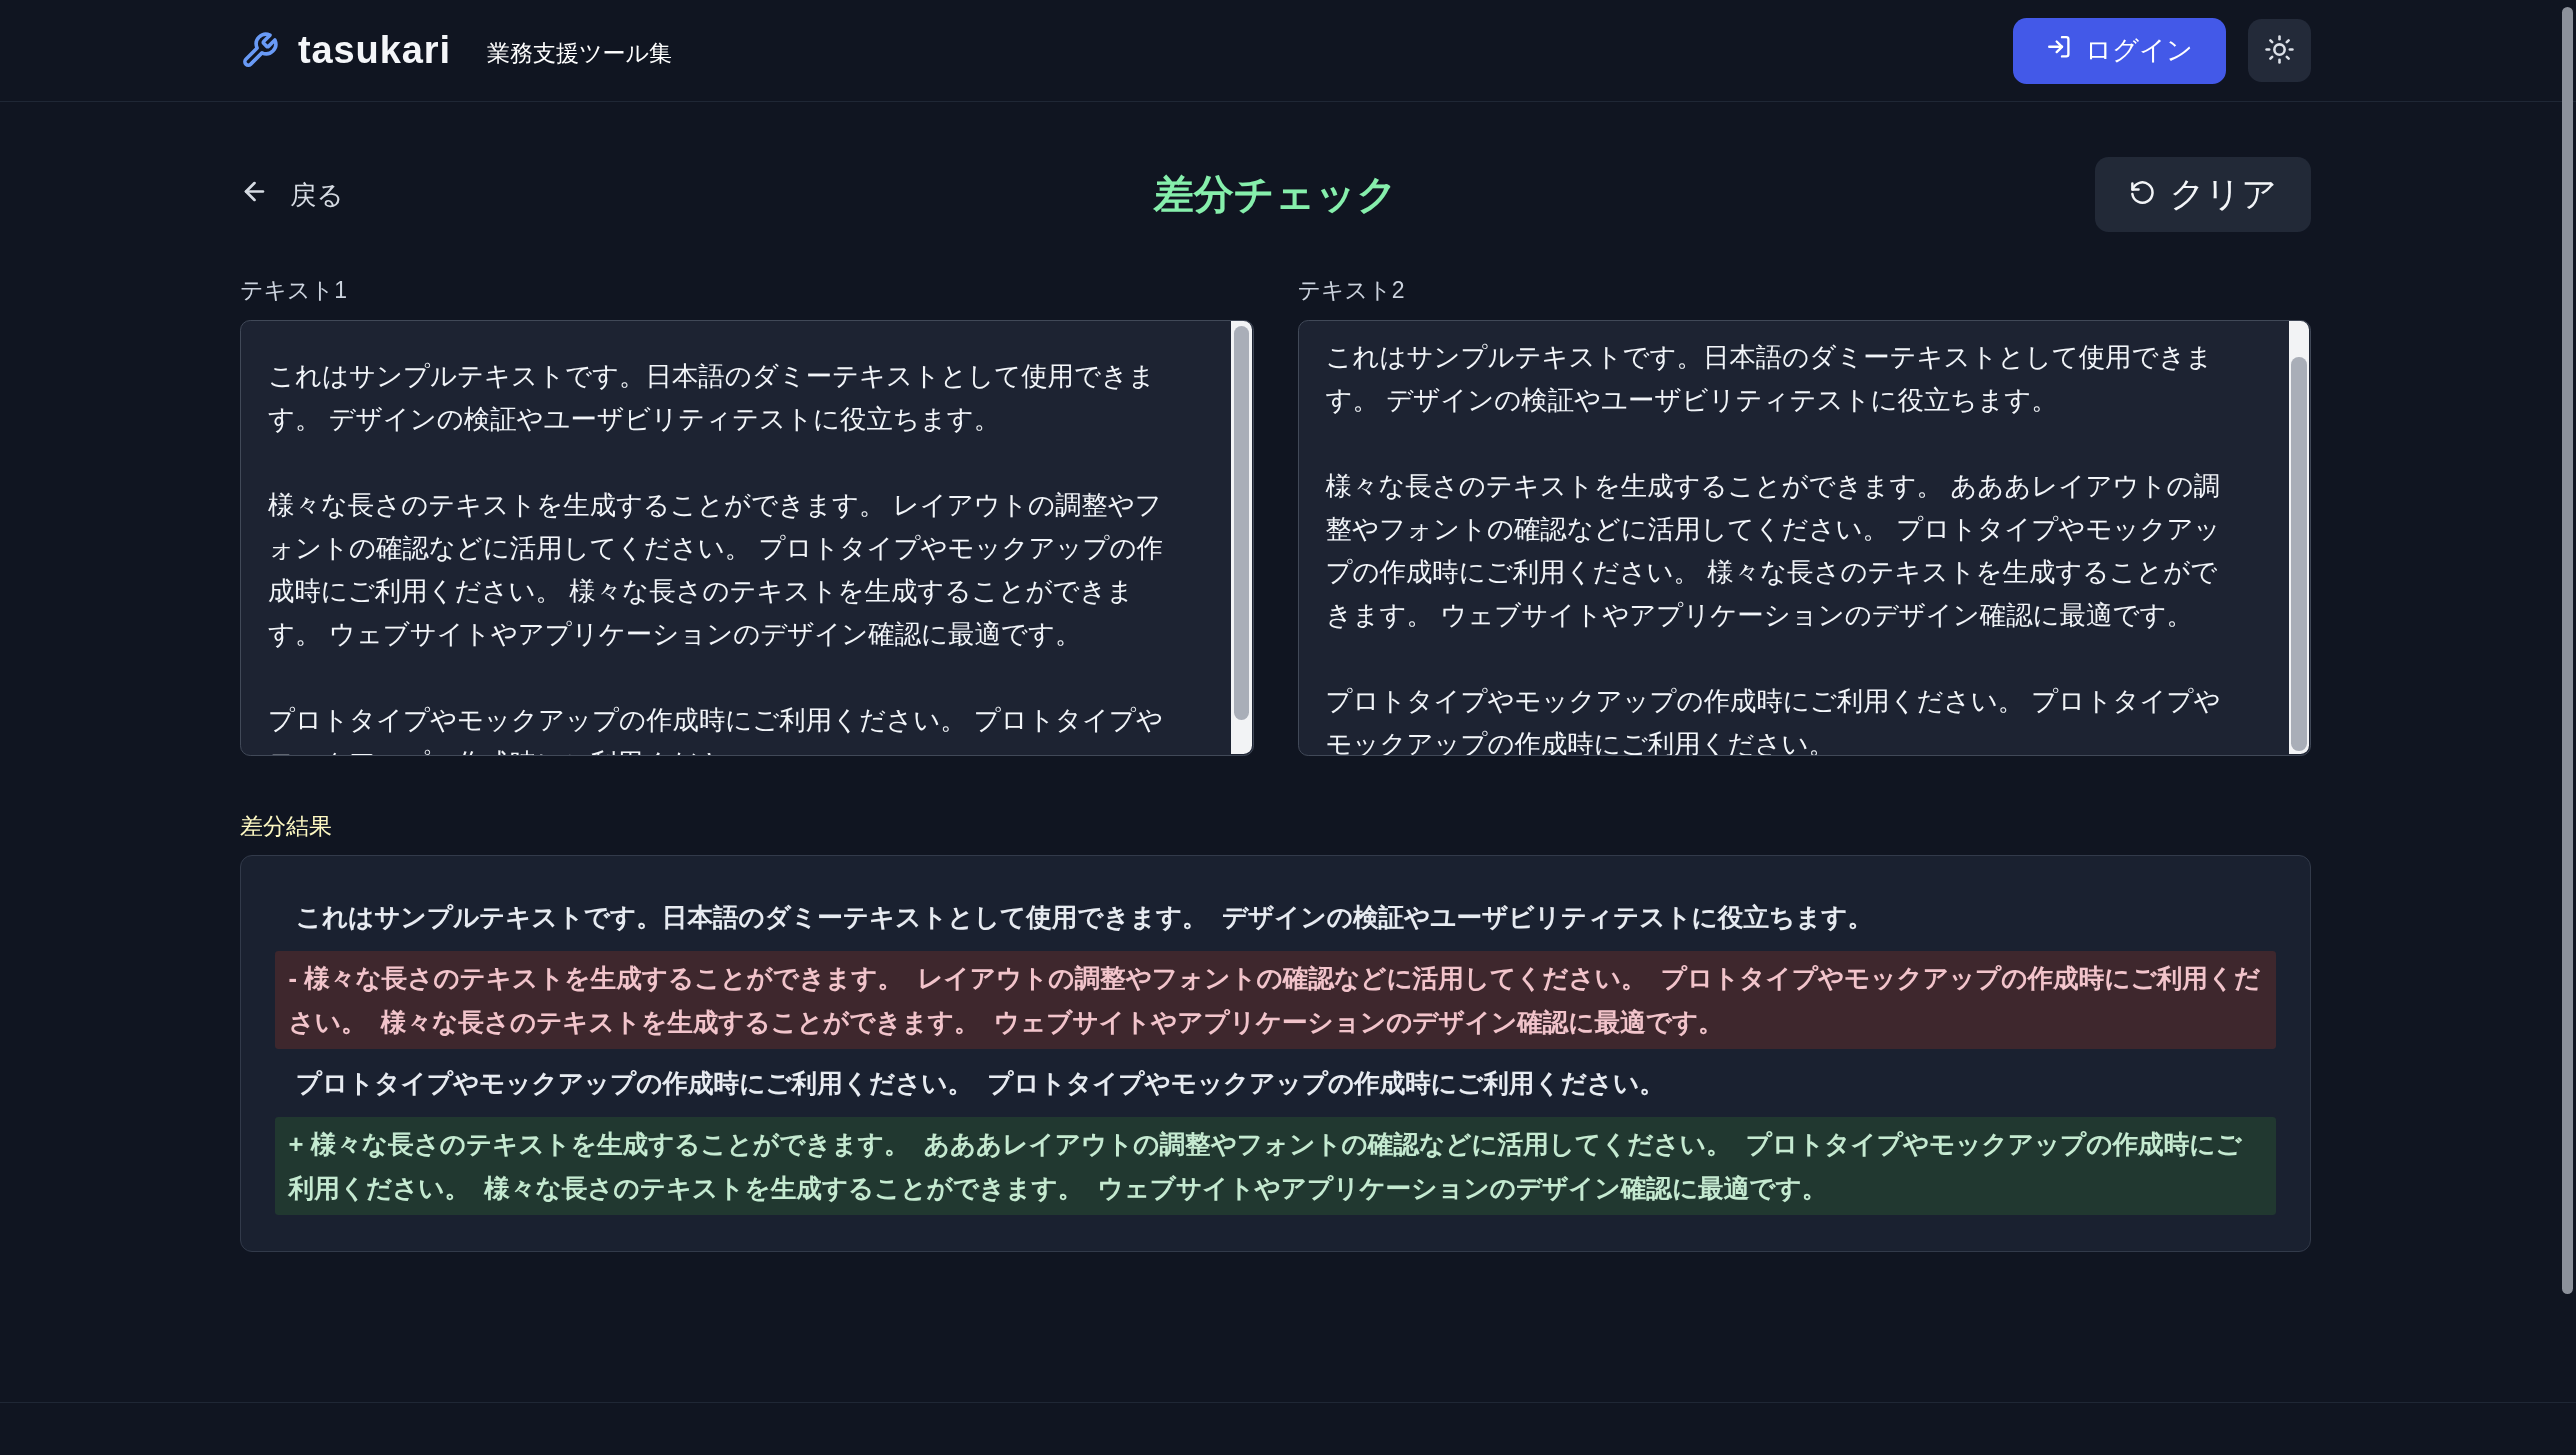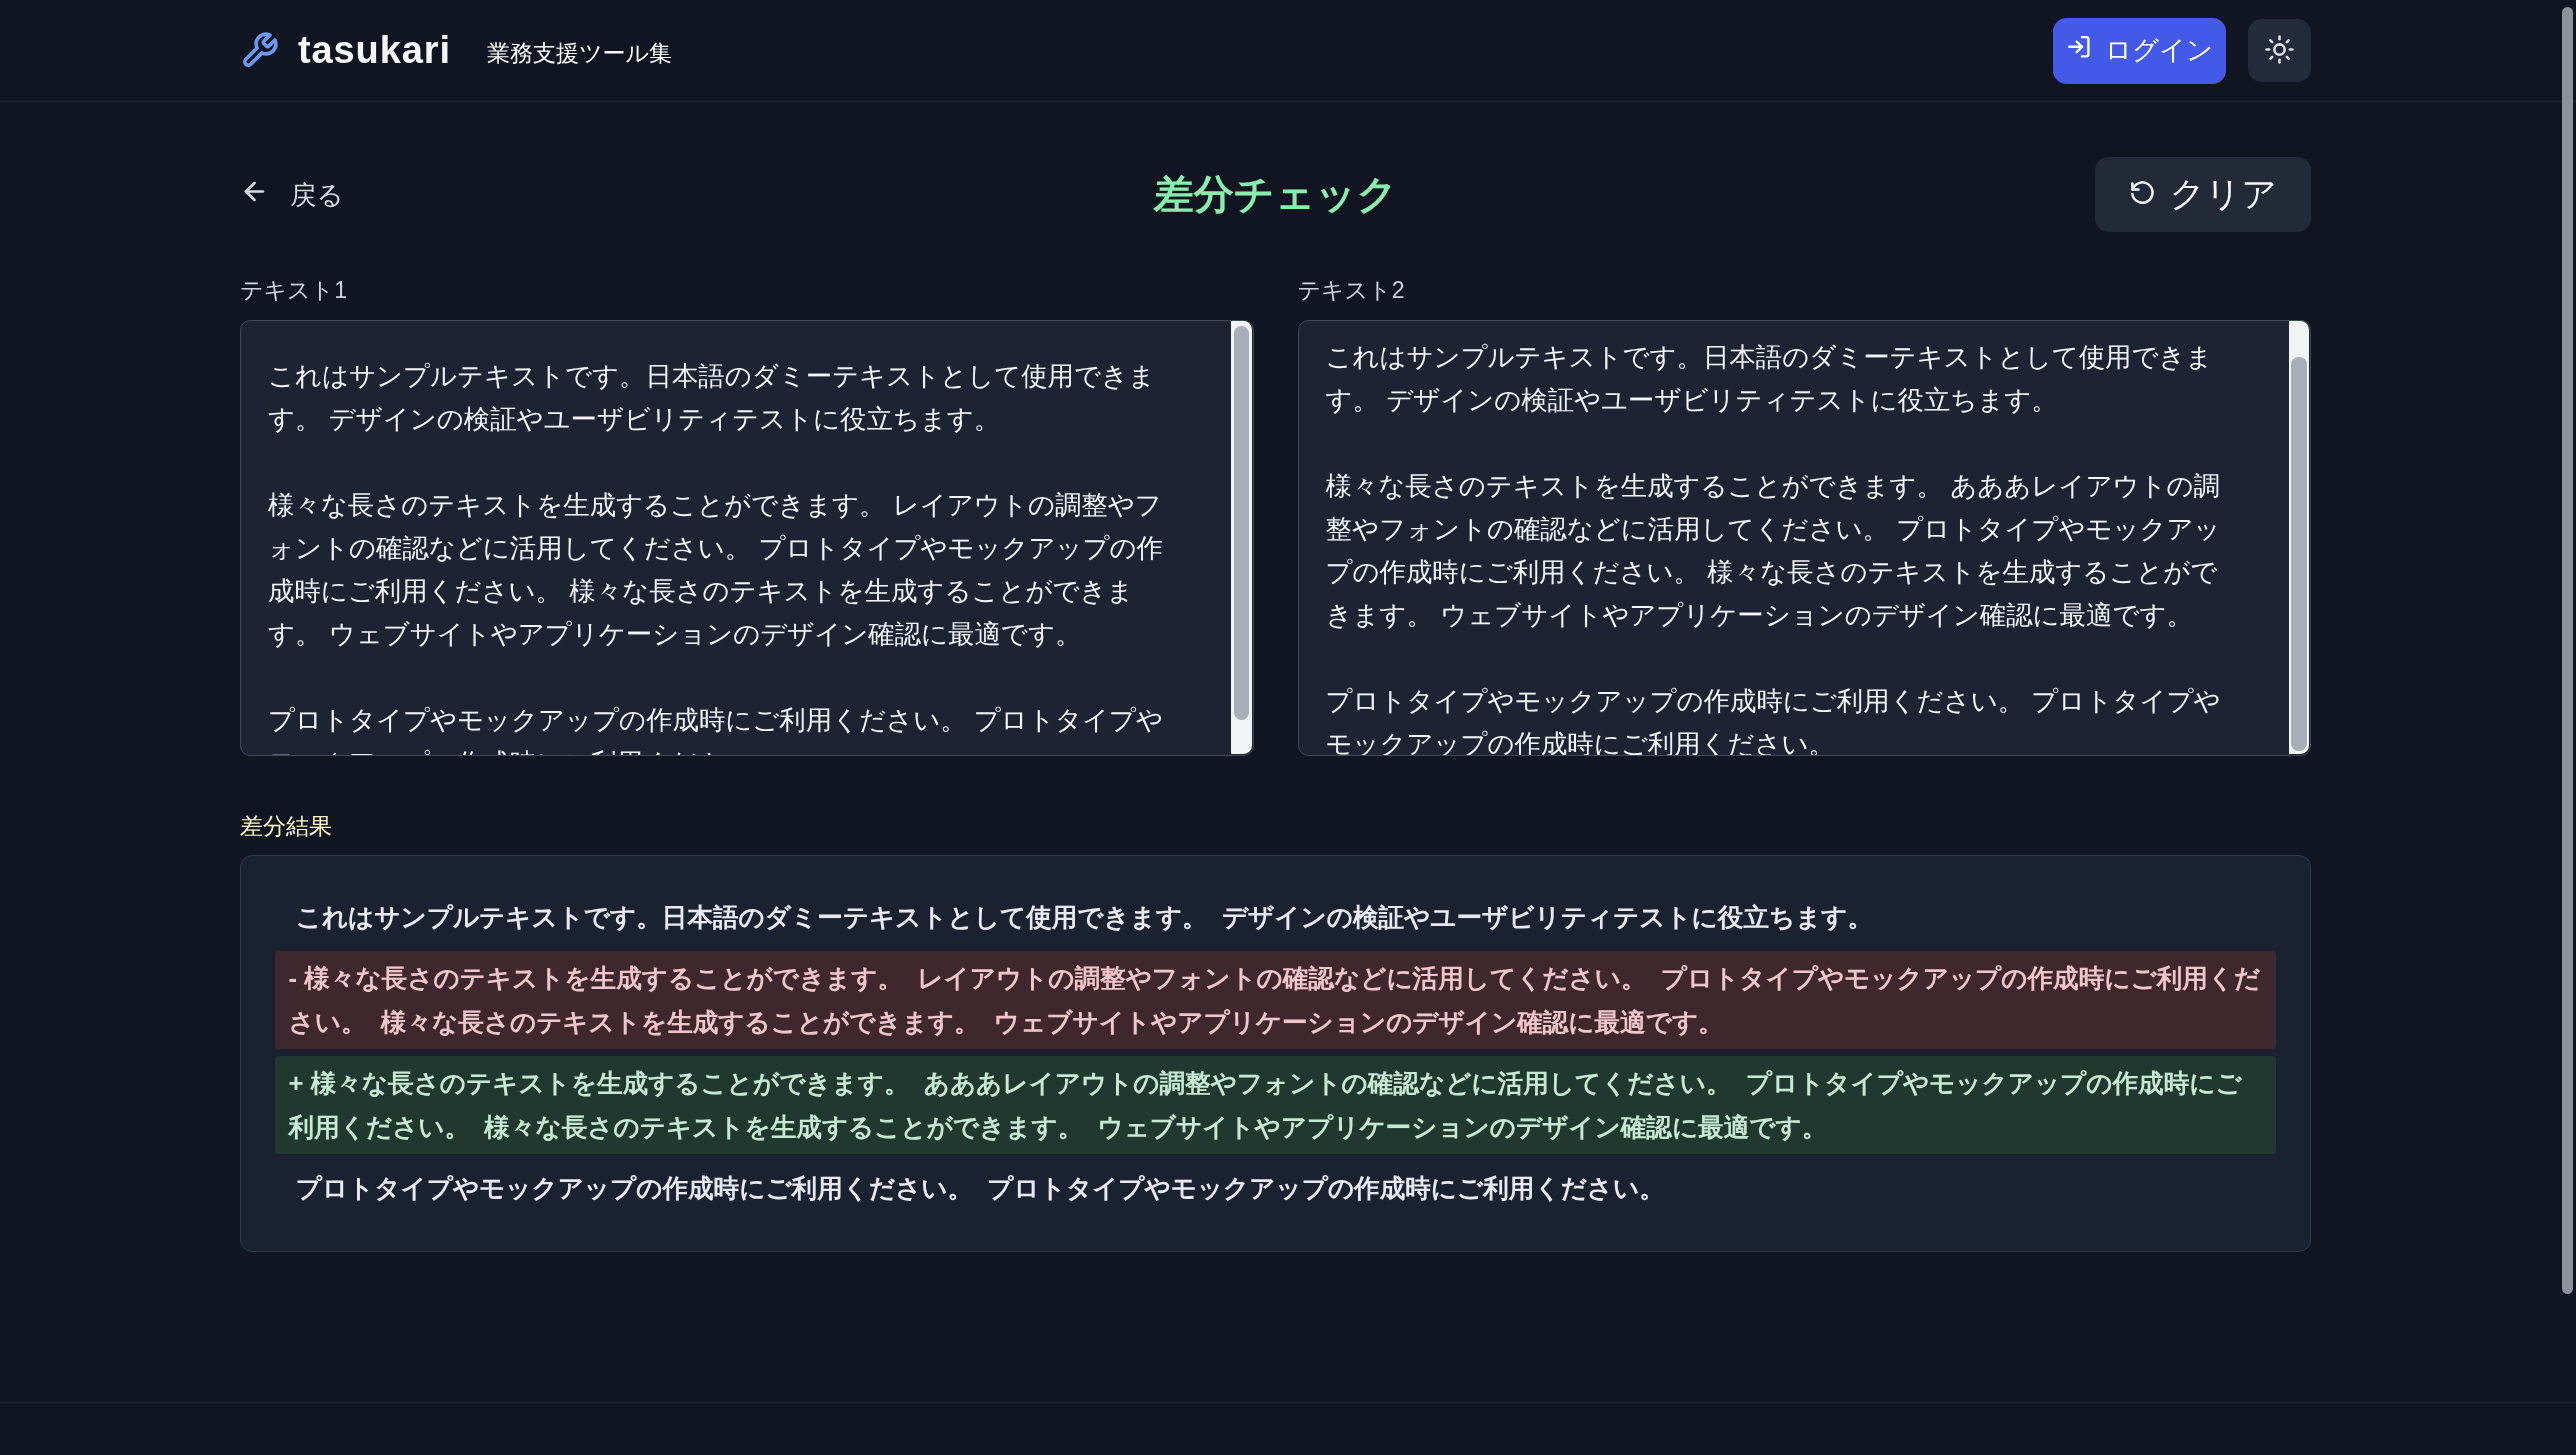--- a/index.html
+++ b/index.html
@@ -23,21 +23,21 @@
   .brand-group { display:flex; align-items:center; gap:19px; }
   .brand-icon svg { display:block; }
   .brand-name { font-size:38px; font-weight:700; color:#f4f6f9; letter-spacing:0.9px; }
   .brand-tagline { font-size:23px; color:#ffffff; margin-left:17px; margin-top:6.8px; }
   .header-actions { margin-left:auto; display:flex; align-items:center; gap:22px; }
   .login-btn {
     display:flex; align-items:center; gap:13.6px;
     background:var(--accent-blue,#4359e8);
     color:#ffffff; font-size:26.4px; font-weight:500;
     border:none; border-radius:13.6px;
-    height:66px; padding:0 13px;
+    height:66px; padding:0 33px;
     cursor:pointer;
   }
   .icon-btn {
     width:63px; height:63px; border-radius:13.6px;
     background:#232a39; border:none; cursor:pointer;
     display:flex; align-items:center; justify-content:center;
   }
   
   .container { width:2071px; margin-left:240px; }
   .toolbar {
@@ -215,22 +215,22 @@
         </div>
       </div>
     </div>
   </div>
 
   <div class="result-label">差分結果</div>
   <div class="diff-box">
     <div>
         <div class="diff-line equal"> これはサンプルテキストです。日本語のダミーテキストとして使用できます。  デザインの検証やユーザビリティテストに役立ちます。</div>
         <div class="diff-line removed">- 様々な長さのテキストを生成することができます。  レイアウトの調整やフォントの確認などに活用してください。  プロトタイプやモックアップの作成時にご利用ください。  様々な長さのテキストを生成することができます。  ウェブサイトやアプリケーションのデザイン確認に最適です。</div>
+        <div class="diff-line equal"> プロトタイプやモックアップの作成時にご利用ください。  プロトタイプやモックアップの作成時にご利用ください。</div>
         <div class="diff-line added">+ 様々な長さのテキストを生成することができます。  あああレイアウトの調整やフォントの確認などに活用してください。  プロトタイプやモックアップの作成時にご利用ください。  様々な長さのテキストを生成することができます。  ウェブサイトやアプリケーションのデザイン確認に最適です。</div>
-        <div class="diff-line equal"> プロトタイプやモックアップの作成時にご利用ください。  プロトタイプやモックアップの作成時にご利用ください。</div>
       </div>
   </div>
 
 </div>
 
 <div class="footer-divider"></div>
 
 <div class="page-scrollbar">
   <div class="thumb"></div>
 </div>

